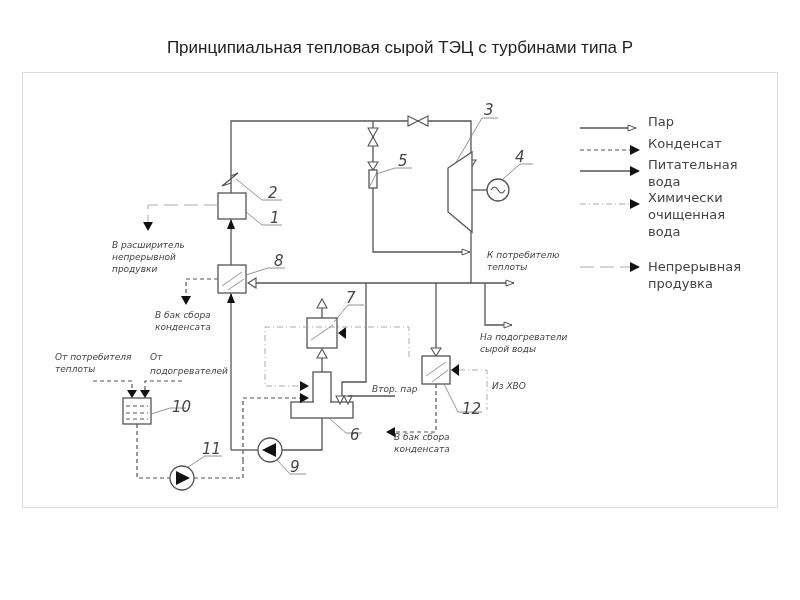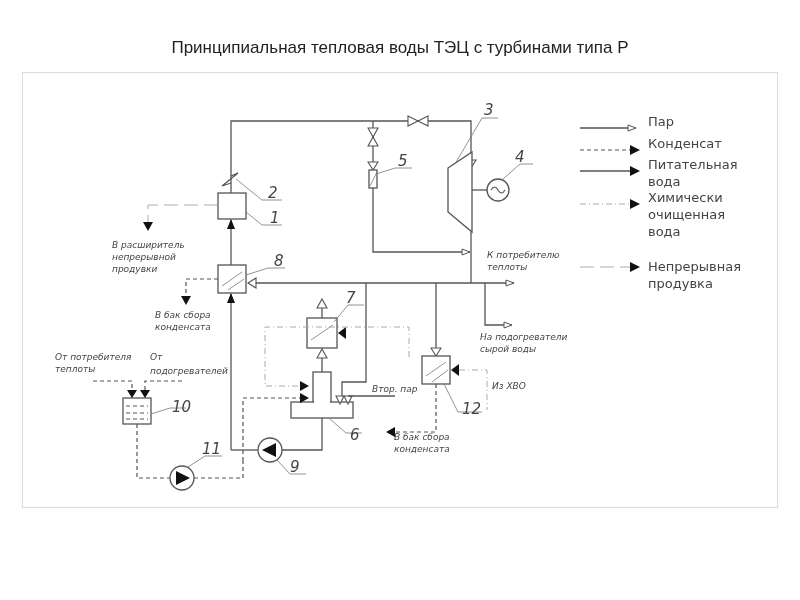--- a/index.html
+++ b/index.html
@@ -16,21 +16,21 @@
   .hvo { stroke:#aaa; stroke-width:1; fill:none; stroke-dasharray:6 3 1 3; }
   .blow { stroke:#aaa; stroke-width:1; fill:none; stroke-dasharray:14 6; }
   .box { fill:#fff; stroke:#555; stroke-width:1.3; }
   .lead { stroke:#777; stroke-width:0.8; fill:none; }
   .open { fill:#fff; stroke:#555; stroke-width:1.1; }
   .solid { fill:#111; stroke:none; }
 </style>
 </head>
 <body>
 
-<div class="title">Принципиальная тепловая воды ТЭЦ с турбинами типа Р</div>
+<div class="title">Принципиальная тепловая сырой ТЭЦ с турбинами типа Р</div>
 <div class="frame"></div>
 
 <svg class="diagram" width="800" height="600">
   <defs>
     <marker id="mOpen" markerWidth="10" markerHeight="8" refX="9" refY="4" orient="auto" markerUnits="userSpaceOnUse">
       <path d="M1,1 L9,4 L1,7 Z" fill="#fff" stroke="#555" stroke-width="1"></path>
     </marker>
     <marker id="mSolid" markerWidth="10" markerHeight="8" refX="9" refY="4" orient="auto" markerUnits="userSpaceOnUse">
       <path d="M0,0 L10,4 L0,8 Z" fill="#111"></path>
     </marker>

